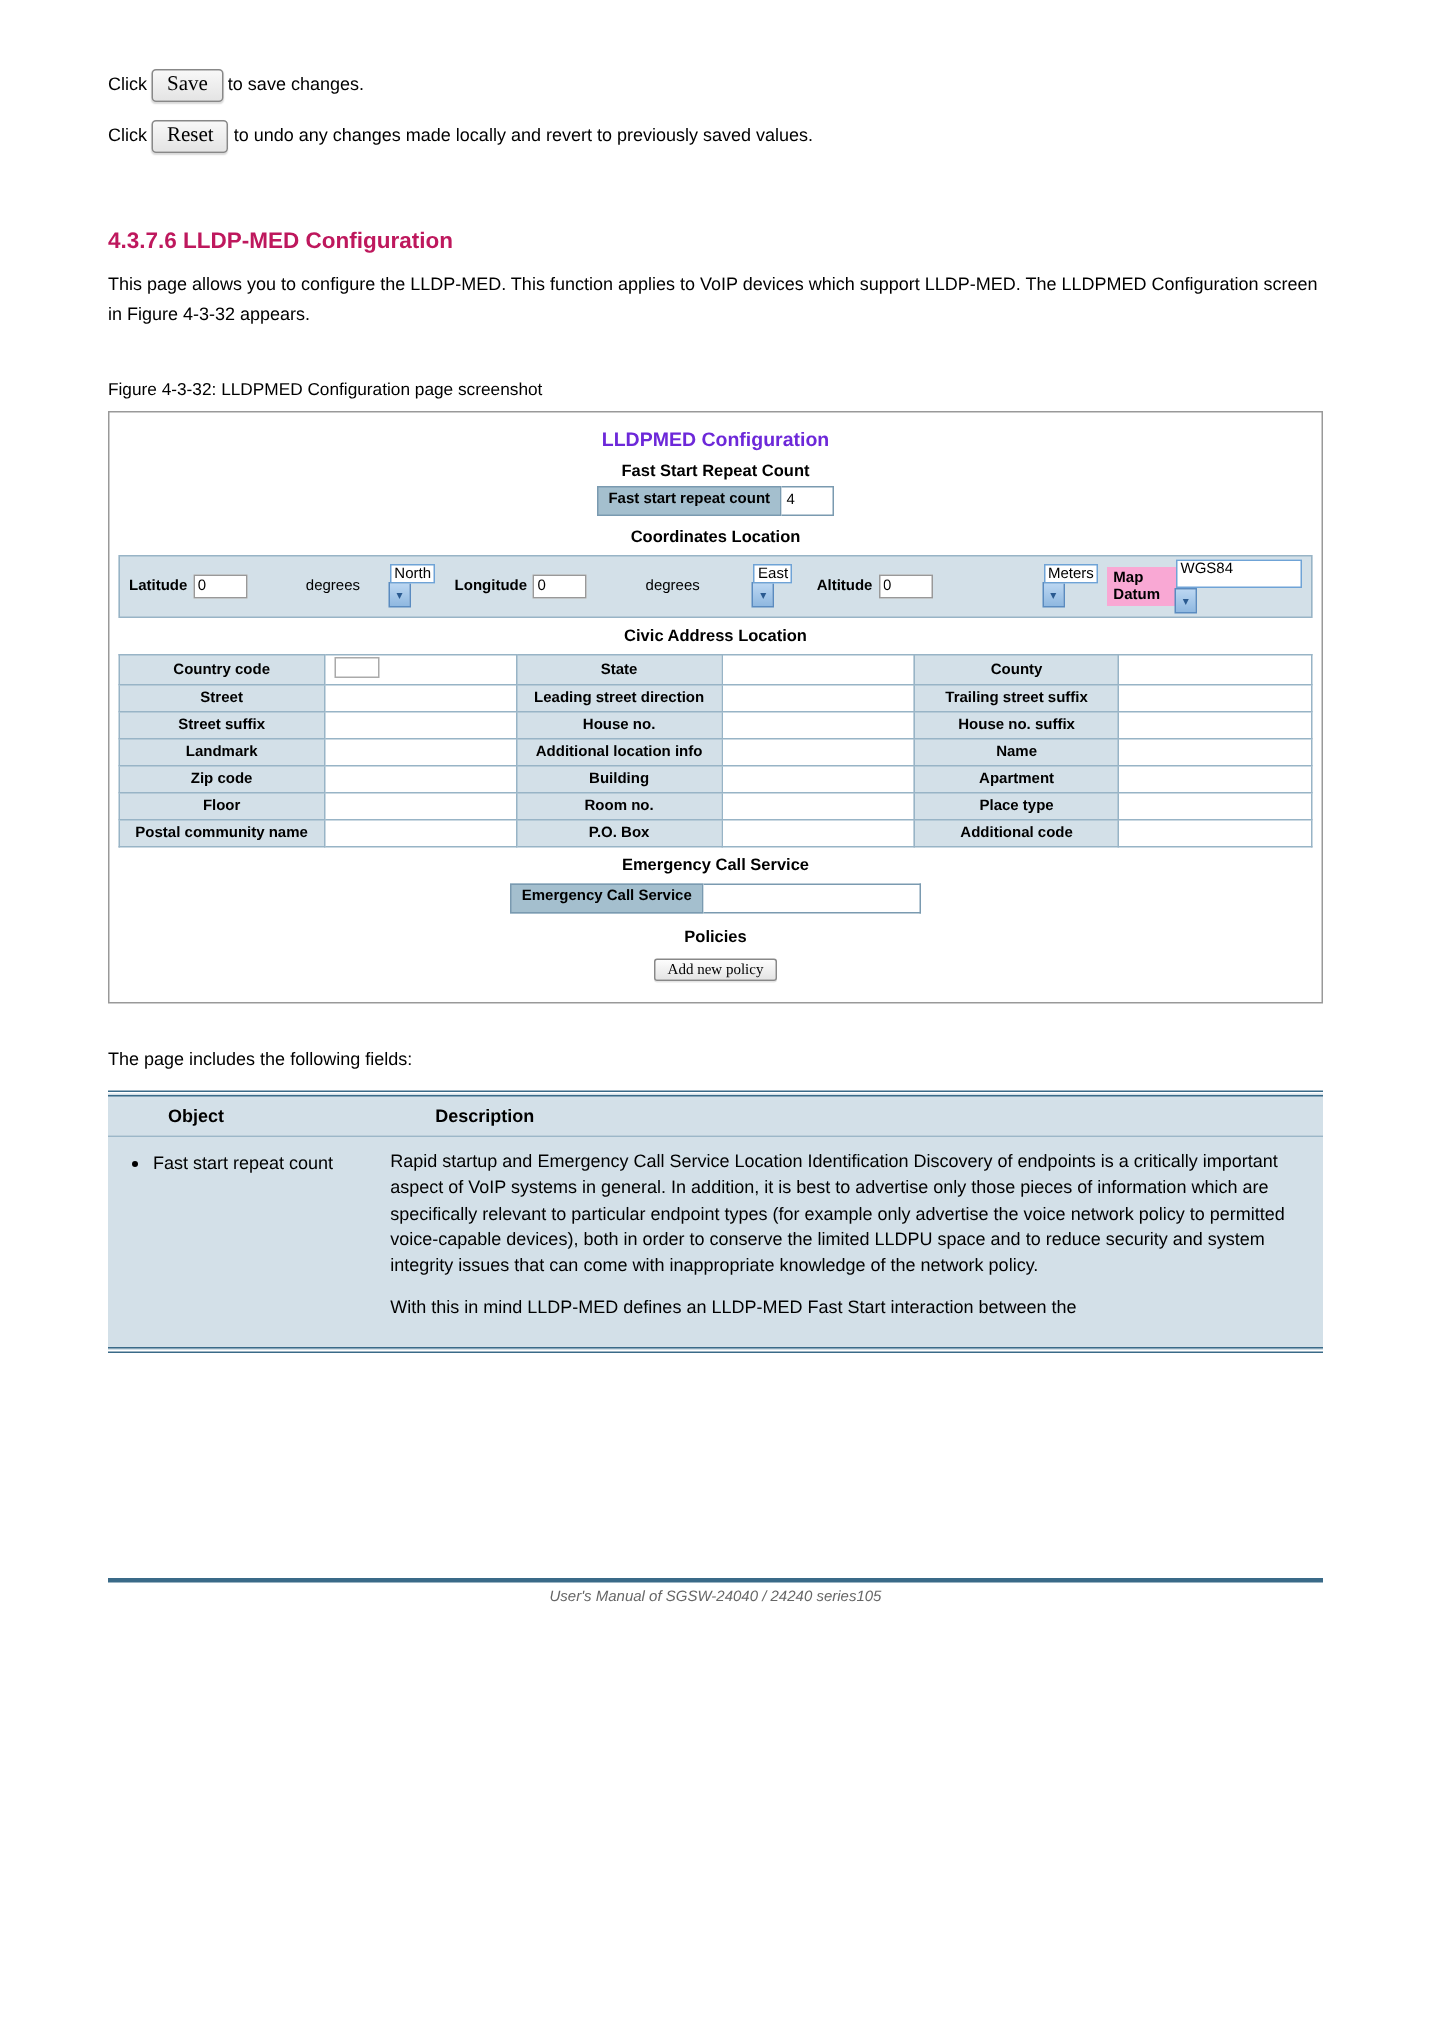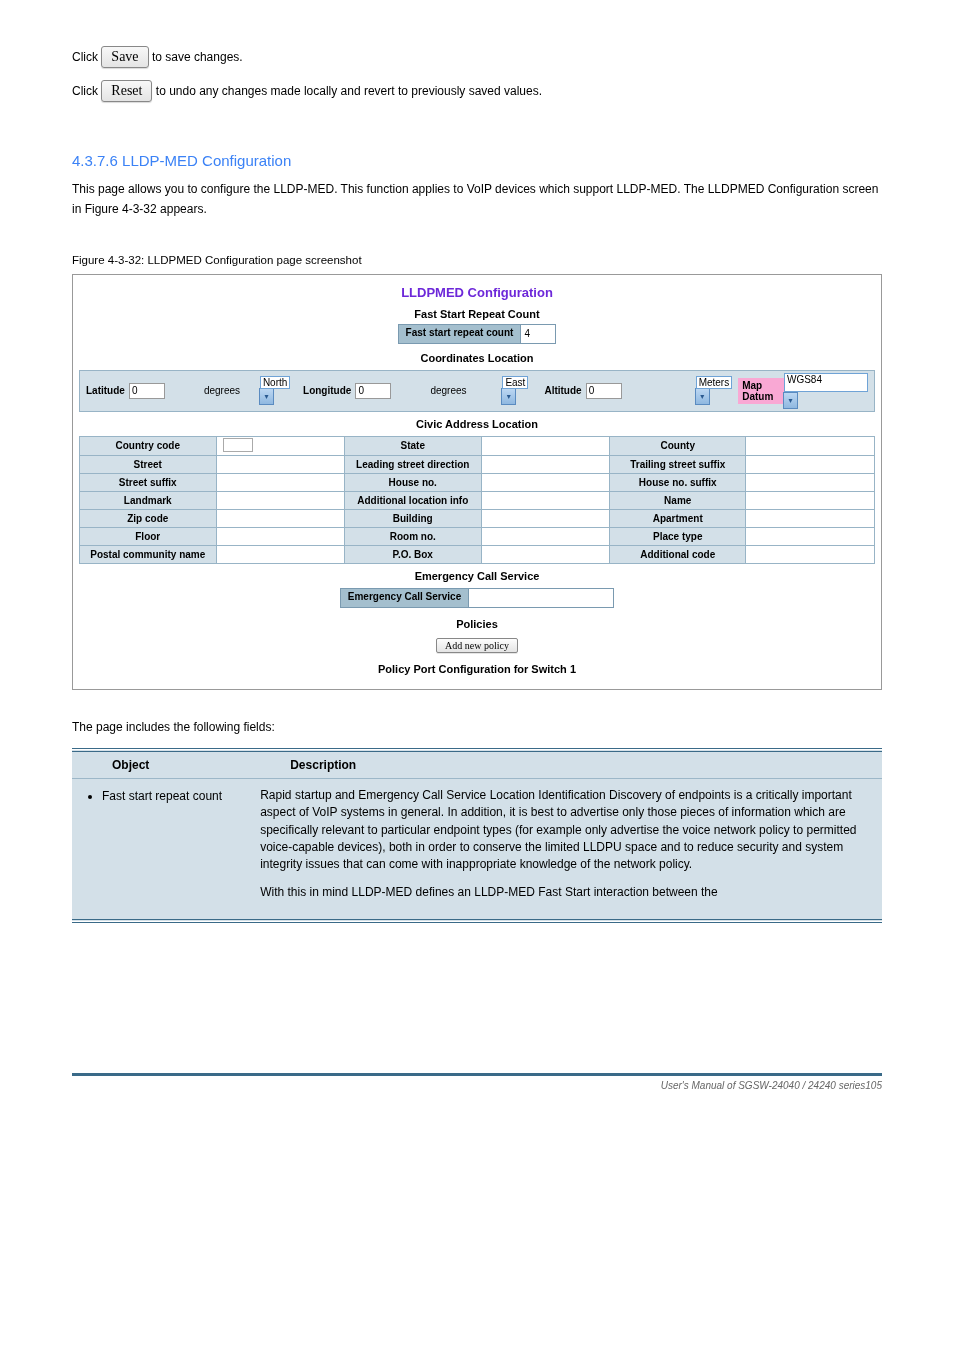--- a/index.html
+++ b/index.html
@@ -238,21 +238,21 @@
   .desc-obj-item {
     font-weight: normal;
     padding-top: 2px;
   }
 
   .footer {
     border-top: 3px solid #3a6a88;
     margin: 90px 72px 0 72px;
     padding-top: 4px;
     display: flex;
-    justify-content: flex-end;
+    justify-content: center;
     font-size: 10px;
     color: #666;
     font-style: italic;
   }
 </style>
 </head>
 <body>
 
 <div class="page">
 
@@ -263,21 +263,21 @@
   </div>
 
   <div class="text-line">
     <span>Click </span>
     <span class="btn-img">Reset</span>
     <span> to undo any changes made locally and revert to previously saved values.</span>
   </div>
 
   <div style="height:38px"></div>
 
-  <div style="font-size:15px; color:#3b82f6; font-weight:normal;">4.3.7.6 LLDP-MED Configuration</div>
+  <div style="font-size:15px; color:#be185d; font-weight:bold;">4.3.7.6 LLDP-MED Configuration</div>
   <div style="font-size:12px; line-height:1.7; margin-top:10px;">This page allows you to configure the LLDP-MED. This function applies to VoIP devices which support LLDP-MED. The LLDPMED Configuration screen in Figure 4-3-32 appears.</div>
 
   <div class="figure-caption">Figure 4-3-32: LLDPMED Configuration page screenshot</div>
 
   <div class="screenshot">
     <div class="ss-title">LLDPMED Configuration</div>
 
     <div class="ss-subhead">Fast Start Repeat Count</div>
     <div class="fast-start-row">
       <div class="fs-label">Fast start repeat count</div>
@@ -371,21 +371,20 @@
     <div class="ecs-row">
       <div class="ecs-label">Emergency Call Service</div>
       <input class="ecs-input" style="">
     </div>
 
     <div class="ss-subhead">Policies</div>
     <div class="center-btn">
       <span class="ss-btn">Add new policy</span>
     </div>
 
-    <div class="ss-subhead">Policy Port Configuration for Switch 1</div>
   </div>
 
   <div class="desc-intro">The page includes the following fields:</div>
 
   <table class="desc-table">
     <tbody>
         <tr class="top-rule">
       <th>Object</th>
       <th>Description</th>
     </tr>

